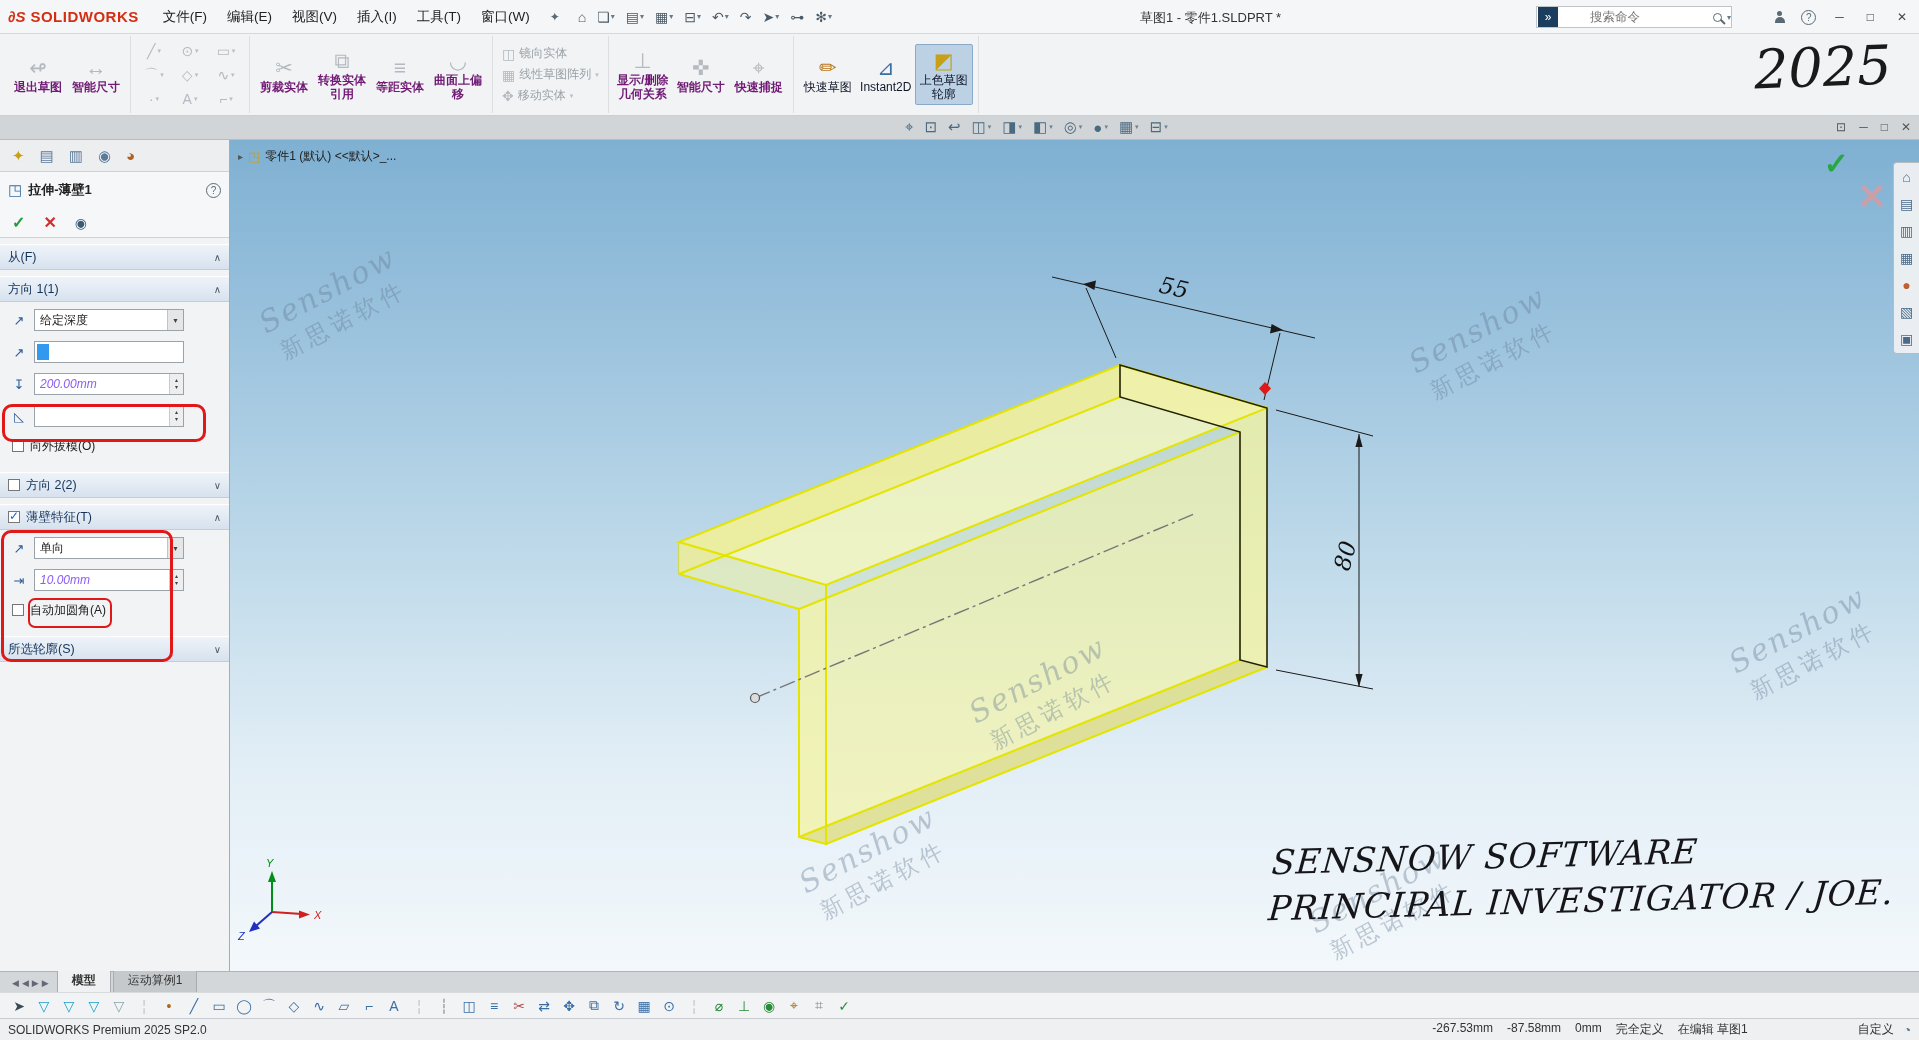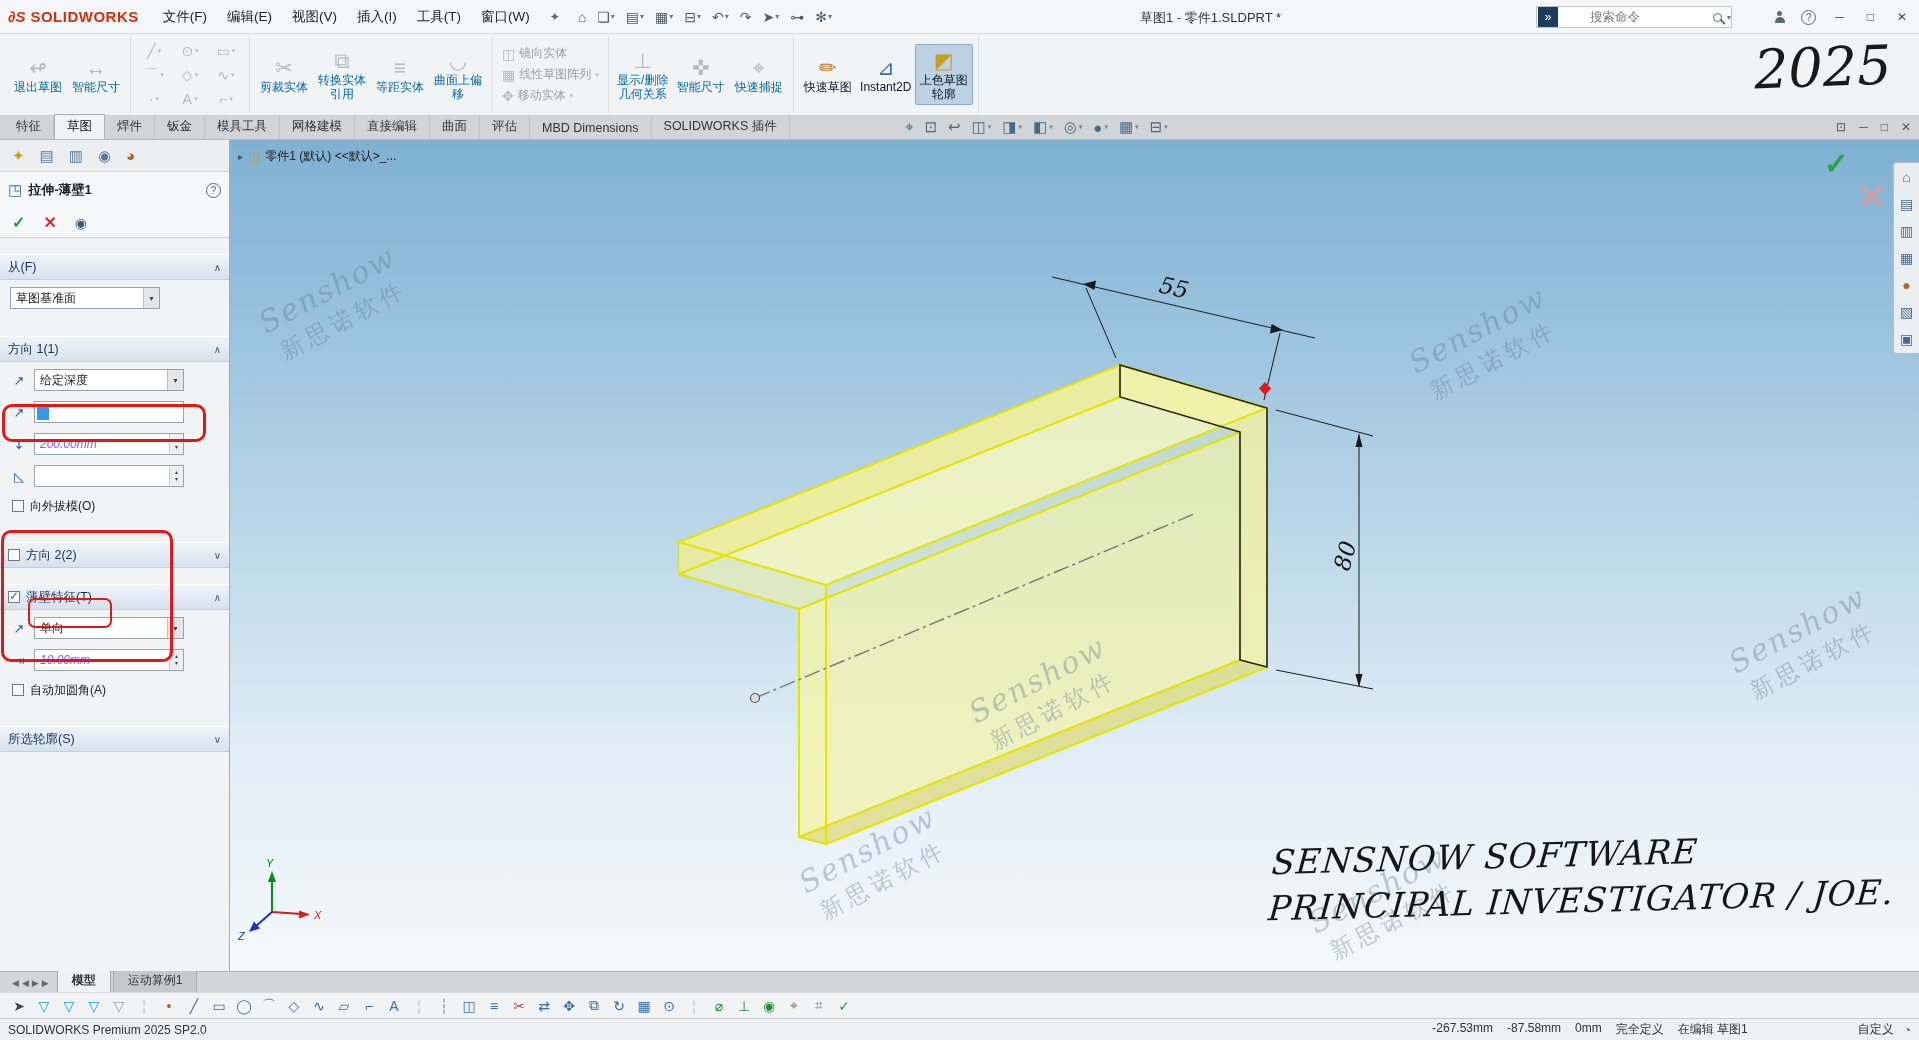--- a/index.html
+++ b/index.html
@@ -36,21 +36,21 @@
   .win-btn { font-size:12px; color:#444; padding:0 4px; }
 
   
   .ribbon { height:82px; flex:none; background:#f2f3f4; border-bottom:1px solid #cdd0d2;
             display:flex; align-items:stretch; padding:2px 4px; position:relative; }
   .rgroup { display:flex; align-items:center; padding:0 5px; border-right:1px solid #dcdee0; }
   .rbtn { width:58px; display:flex; flex-direction:column; align-items:center; padding:4px 2px 2px; gap:2px; border:1px solid transparent; }
   .ric { font-size:21px; line-height:23px; color:#3a6ea5; }
   .rlabel { font-size:12px; line-height:1.15; text-align:center; color:#0f172a; word-break:break-all; }
   .rbtn.disabled .ric { color:#b4bac0; }
-  .rbtn.disabled .rlabel { color:#0369a1; }
+  .rbtn.disabled .rlabel { color:#701a75;font-weight:bold; }
   .rbtn.pressed { background:#bcd2e4; border:1px solid #88aac8; border-radius:2px; }
   .entity-grid { display:grid; grid-template-columns:repeat(3,36px); grid-auto-rows:24px; align-content:center; }
   .eg-cell { display:flex; align-items:center; justify-content:center; gap:2px; color:#b4bac0; font-size:14px; }
   .eg-dd { font-size:7px; color:#b8bec4; }
   .stack { display:flex; flex-direction:column; justify-content:center; align-items:stretch; gap:2px; }
   .stack-btn { display:flex; align-items:center; gap:4px; padding:1px 4px; font-size:12px; color:#9aa2a8; }
   .sic { color:#b4bac0; font-size:14px; }
   .hand { font-family:"DejaVu Serif", serif; font-style:italic; }
   .year-note { position:absolute; right:28px; top:4px; font-size:54px; color:#1a1a1a; transform:rotate(-2deg); line-height:1.1; }
 
@@ -72,21 +72,21 @@
   .pm { width:230px; flex:none; background:#f2f3f4; border-right:1px solid #a8acb0; position:relative; }
   .pm-tabs { height:32px; display:flex; align-items:center; gap:15px; padding:0 12px; background:#eceef0; border-bottom:1px solid #cfd2d5; }
   .pm-tab { font-size:15px; }
   .pm-title-row { height:36px; display:flex; align-items:center; gap:6px; padding:0 8px; background:#f6f7f8; }
   .pm-feature-icon { color:#3a6ea5; font-size:15px; }
   .pm-title { font-weight:bold; font-size:13px; color:#222; flex:1; }
   .pm-actions { height:30px; display:flex; align-items:center; gap:18px; padding:0 12px; border-bottom:1px solid #cfd2d5; background:#f6f7f8; }
   .pm-ok { color:#1f9a3c; font-size:16px; font-weight:bold; }
   .pm-cancel { color:#d03030; font-size:16px; font-weight:bold; }
   .pm-eye { color:#3a5a78; font-size:14px; }
-  .pm-section { margin-top:16px; }
+  .pm-section { margin-top:6px; }
   .sec-hdr { height:26px; display:flex; align-items:center; gap:6px; padding:0 8px;
              background:linear-gradient(#eef3f9,#d7e2ee); border-top:1px solid #fff; border-bottom:1px solid #c3cedb;
              color:#13335c; font-size:12.5px; }
   .hdr-label { flex:1; }
   .chev { color:#4a5a6a; font-size:10px; }
   .sec-body { padding:6px 10px 10px; display:flex; flex-direction:column; gap:8px; }
   .row { display:flex; align-items:center; gap:6px; height:24px; }
   .row-icon { width:18px; text-align:center; color:#2a5a9a; font-size:13px; flex:none; }
   .dropdown { width:150px; height:22px; background:#fff; border:1px solid #9aa2aa; display:flex; align-items:center; }
   .dd-text { flex:1; padding:0 5px; font-size:12px; color:#222; white-space:nowrap; overflow:hidden; }
@@ -365,44 +365,20 @@
 
         <div class="rbtn pressed">
           <span class="ric" style="color: rgb(200, 160, 24);">◩</span>
           <span class="rlabel">上色草图轮廓</span>
         </div>
       </div>
     <div class="year-note hand">2025</div>
   </div>
 
   <div class="tabrow">
-    <div class="tabs">
-
-        <span class="tab">特征</span>
-
-        <span class="tab active">草图</span>
-
-        <span class="tab">焊件</span>
-
-        <span class="tab">钣金</span>
-
-        <span class="tab">模具工具</span>
-
-        <span class="tab">网格建模</span>
-
-        <span class="tab">直接编辑</span>
-
-        <span class="tab">曲面</span>
-
-        <span class="tab">评估</span>
-
-        <span class="tab">MBD Dimensions</span>
-
-        <span class="tab">SOLIDWORKS 插件</span>
-      </div>
     <div class="headsup">
 
         <span class="hu-btn">
           <span>⌖</span>
 
         </span>
 
         <span class="hu-btn">
           <span>⊡</span>
 
@@ -483,28 +459,20 @@
       <div class="pm-actions">
         <span class="pm-ok">✓</span>
         <span class="pm-cancel">✕</span>
         <span class="pm-eye">◉</span>
       </div>
 
       <div class="pm-section">
         <div class="sec-hdr">
           <span class="hdr-label">从(F)</span>
           <span class="chev">∧</span>
-        </div>
-        <div class="sec-body">
-          <div class="row">
-            <div class="dropdown">
-              <span class="dd-text">草图基准面</span>
-              <span class="dd-btn">▼</span>
-            </div>
-          </div>
         </div>
       </div>
 
       <div class="pm-section">
         <div class="sec-hdr">
           <span class="hdr-label">方向 1(1)</span>
           <span class="chev">∧</span>
         </div>
         <div class="sec-body">
           <div class="row">

